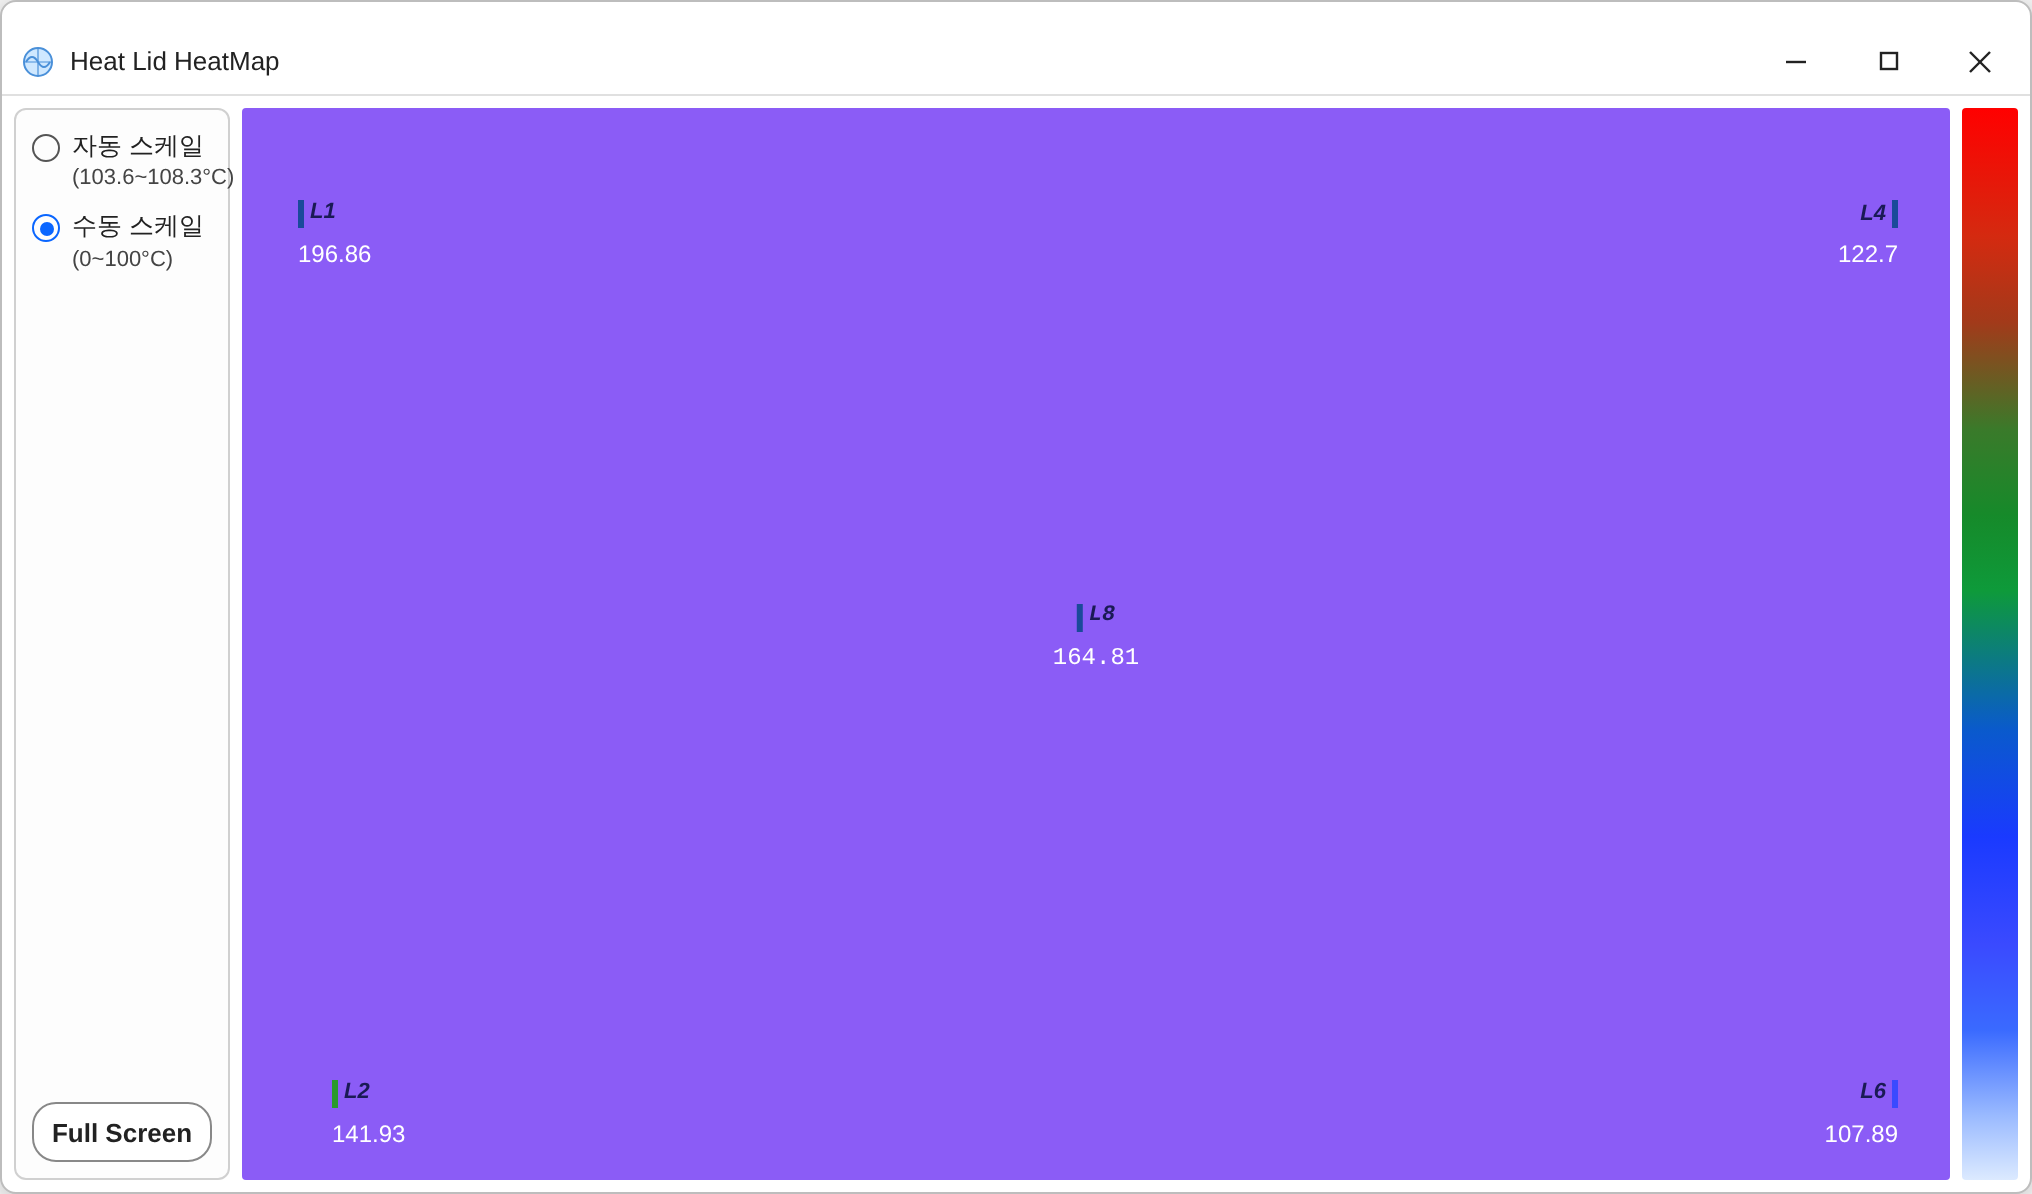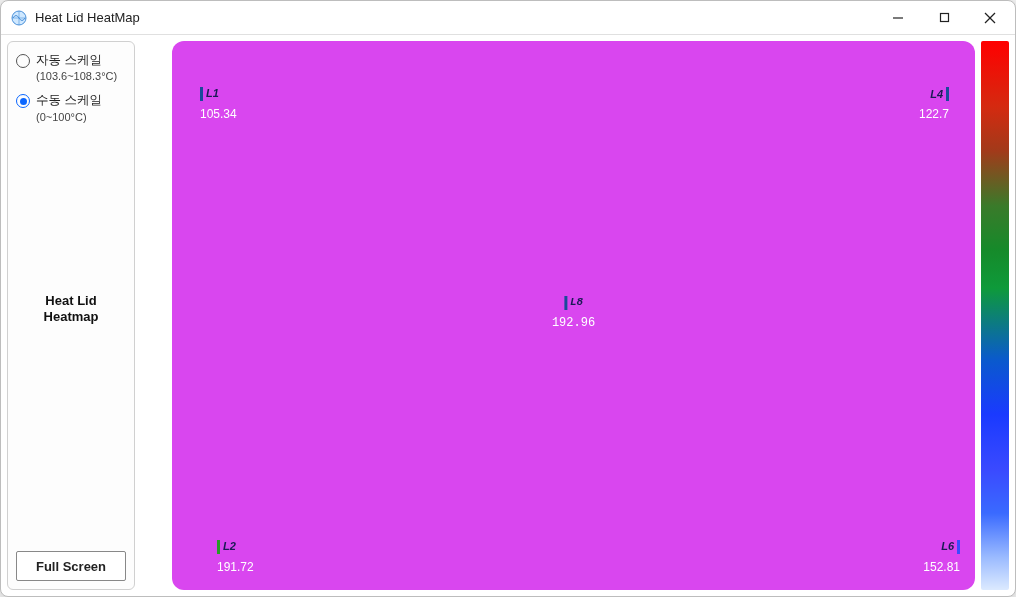--- a/index.html
+++ b/index.html
@@ -19,20 +19,21 @@
     display: flex;
     flex-direction: column;
     box-shadow: 0 2px 8px rgba(0,0,0,0.15);
   }
   .titlebar {
     height: 34px;
     display: flex;
     align-items: center;
     padding: 0 2px 0 10px;
     border-bottom: 1px solid #e0e0e0;
+    margin-top: 13px;
   }
   .titlebar-icon {
     width: 16px; height: 16px;
     margin-right: 8px;
     display: inline-flex;
     align-items: center; justify-content: center;
   }
   .titlebar-title {
     font-size: 13px;
     color: #222;
@@ -48,21 +49,21 @@
   }
 
   .content {
     flex: 1;
     display: flex;
     padding: 6px;
     gap: 6px;
     min-height: 0;
   }
   .sidebar {
-    width: 128px;
+    width: 108px;
     border: 1px solid #d0d0d0;
     border-radius: 6px;
     background: #fdfdfd;
     display: flex;
     flex-direction: column;
     padding: 10px 8px;
     position: relative;
   }
   .radio-group { font-size: 12.5px; color: #222; }
   .radio-item {
@@ -100,41 +101,40 @@
     font-size: 13px;
     color: #111;
     margin-top: 160px;
     line-height: 1.3;
   }
   .fullscreen-btn {
     position: absolute;
     left: 8px; right: 8px; bottom: 8px;
     height: 30px;
     border: 1.5px solid #888;
-    border-radius: 2px;
+    border-radius: 12px;
     background: #fff;
     font-size: 13px;
     font-weight: 600;
     color: #222;
     cursor: pointer;
     display: flex; align-items: center; justify-content: center;
   }
 
   .heatmap-area {
     flex: 1;
     display: flex;
     gap: 6px;
     min-width: 0;
   }
   .heatmap {
     flex: 1;
-    background: #d946ef;
+    background: #8b5cf6;
     position: relative;
-    border-radius: 12px;
-    margin-left: 31px;
+    border-radius: 2px;
   }
   .sensor {
     position: absolute;
     text-align: left;
     color: #fff;
     font-size: 12px;
     line-height: 1.2;
   }
   .sensor .marker {
     display: flex;
@@ -219,70 +219,66 @@
         <div class="radio-item selected">
           <span class="radio-circle">
               <span class="radio-dot"></span>
             </span>
           <span class="radio-label">수동 스케일</span>
         </div>
         <div class="radio-sub">(0~100°C)</div>
 
       </div>
 
-      <div class="sidebar-title">
-        <span>Heat Lid</span><br>
-        <span>Heatmap</span>
-      </div>
 
       <div class="fullscreen-btn">
         <span>Full Screen</span>
       </div>
     </div>
 
     <div class="heatmap-area">
       <div class="heatmap">
 
         <div class="sensor" style="left:28px; top:46px;">
           <div class="marker">
             <span class="bar" style="background:#1a4a9a"></span>
             <span class="mlabel">L1</span>
           </div>
-          <span>105.34</span>
+          <span>196.86</span>
         </div>
 
         <div class="sensor right" style="right:26px; top:46px;">
           <div class="marker">
             <span class="mlabel">L4</span>
             <span class="bar" style="background:#1a4a9a"></span>
           </div>
           <span>122.7</span>
         </div>
 
         <div class="sensor" style="left:50%; top:50%; transform:translate(-50%,-20px); text-align:center;font-family:Liberation Mono, monospace;">
           <div class="marker" style="justify-content:center">
             <span class="bar" style="background:#1a4a9a"></span>
             <span class="mlabel">L8</span>
           </div>
-          <span>192.96</span>
+          <span>164.81</span>
         </div>
 
         <div class="sensor" style="left:45px; bottom:16px;">
           <div class="marker">
             <span class="bar" style="background:#2a9a2a"></span>
             <span class="mlabel">L2</span>
           </div>
-          <span>191.72</span>
-        </div>
-
-        <div class="sensor right" style="right:15px; bottom:16px;">
+          <span>141.93</span>
+        </div>
+
+        <div class="sensor right" style="right:26px; bottom:16px;">
           <div class="marker">
             <span class="mlabel">L6</span>
             <span class="bar" style="background:#3a4aff"></span>
           </div>
-          <span>152.81</span>
+          <span>107.89</span>
         </div>
 
       </div>
       <div class="colorbar"></div>
     </div>
   </div>
 </div>
 
 </body></html>

